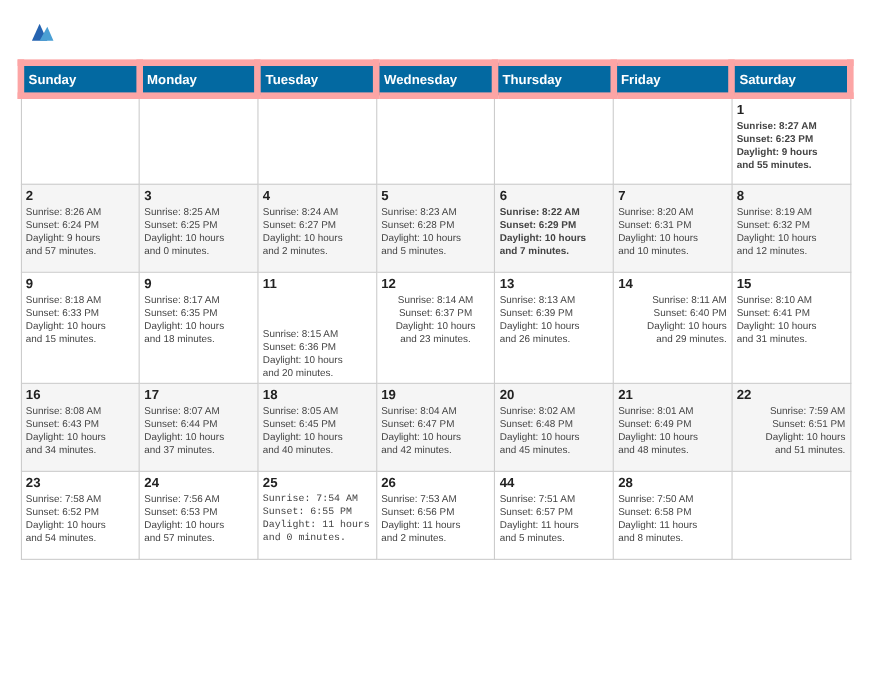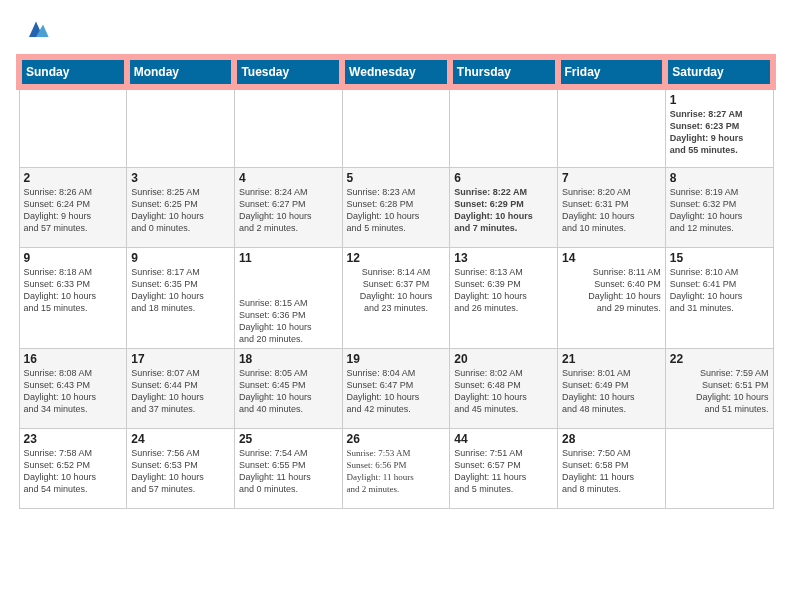--- a/index.html
+++ b/index.html
@@ -313,28 +313,28 @@
           </td>
           <td>
             <span class="day-number">24</span>
             <div class="day-info" style="white-space: pre-line;">Sunrise: 7:56 AM
 Sunset: 6:53 PM
 Daylight: 10 hours
 and 57 minutes.</div>
           </td>
           <td>
             <span class="day-number">25</span>
-            <div class="day-info" style="white-space: pre-line;">Sunrise: 7:54 AM
+            <div class="day-info" style="white-space: pre-line; font-family: Liberation Mono, monospace;">Sunrise: 7:54 AM
 Sunset: 6:55 PM
 Daylight: 11 hours
 and 0 minutes.</div>
           </td>
           <td>
             <span class="day-number">26</span>
-            <div class="day-info" style="white-space: pre-line; font-family: Liberation Serif, serif;">Sunrise: 7:53 AM
+            <div class="day-info" style="white-space: pre-line;">Sunrise: 7:53 AM
 Sunset: 6:56 PM
 Daylight: 11 hours
 and 2 minutes.</div>
           </td>
           <td>
             <span class="day-number">44</span>
             <div class="day-info" style="white-space: pre-line;">Sunrise: 7:51 AM
 Sunset: 6:57 PM
 Daylight: 11 hours
 and 5 minutes.</div>

